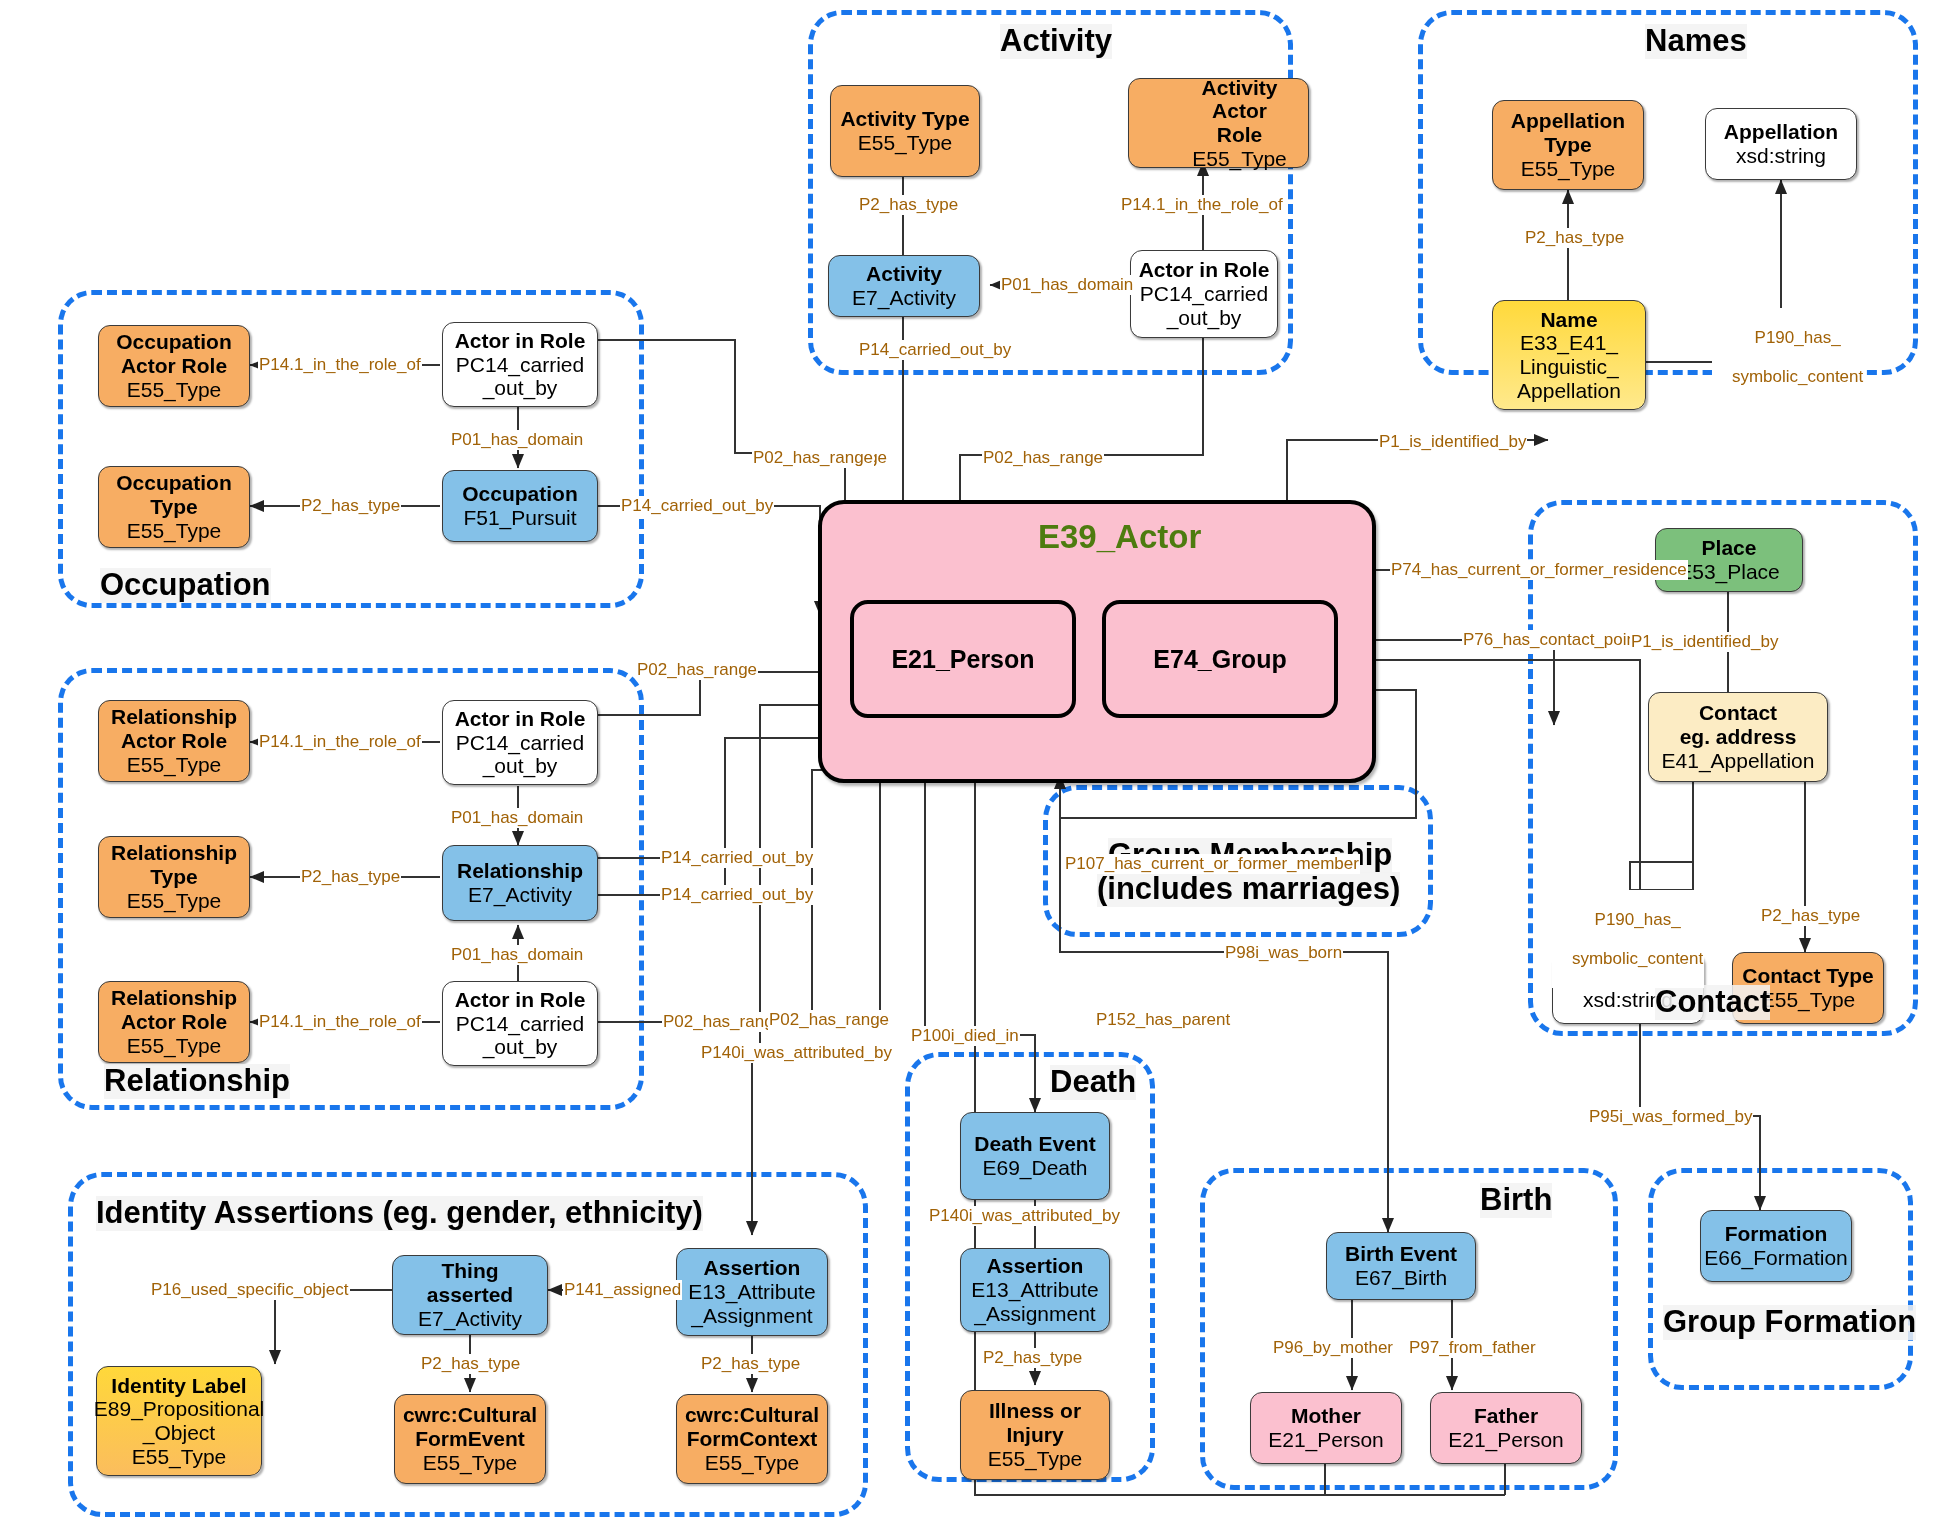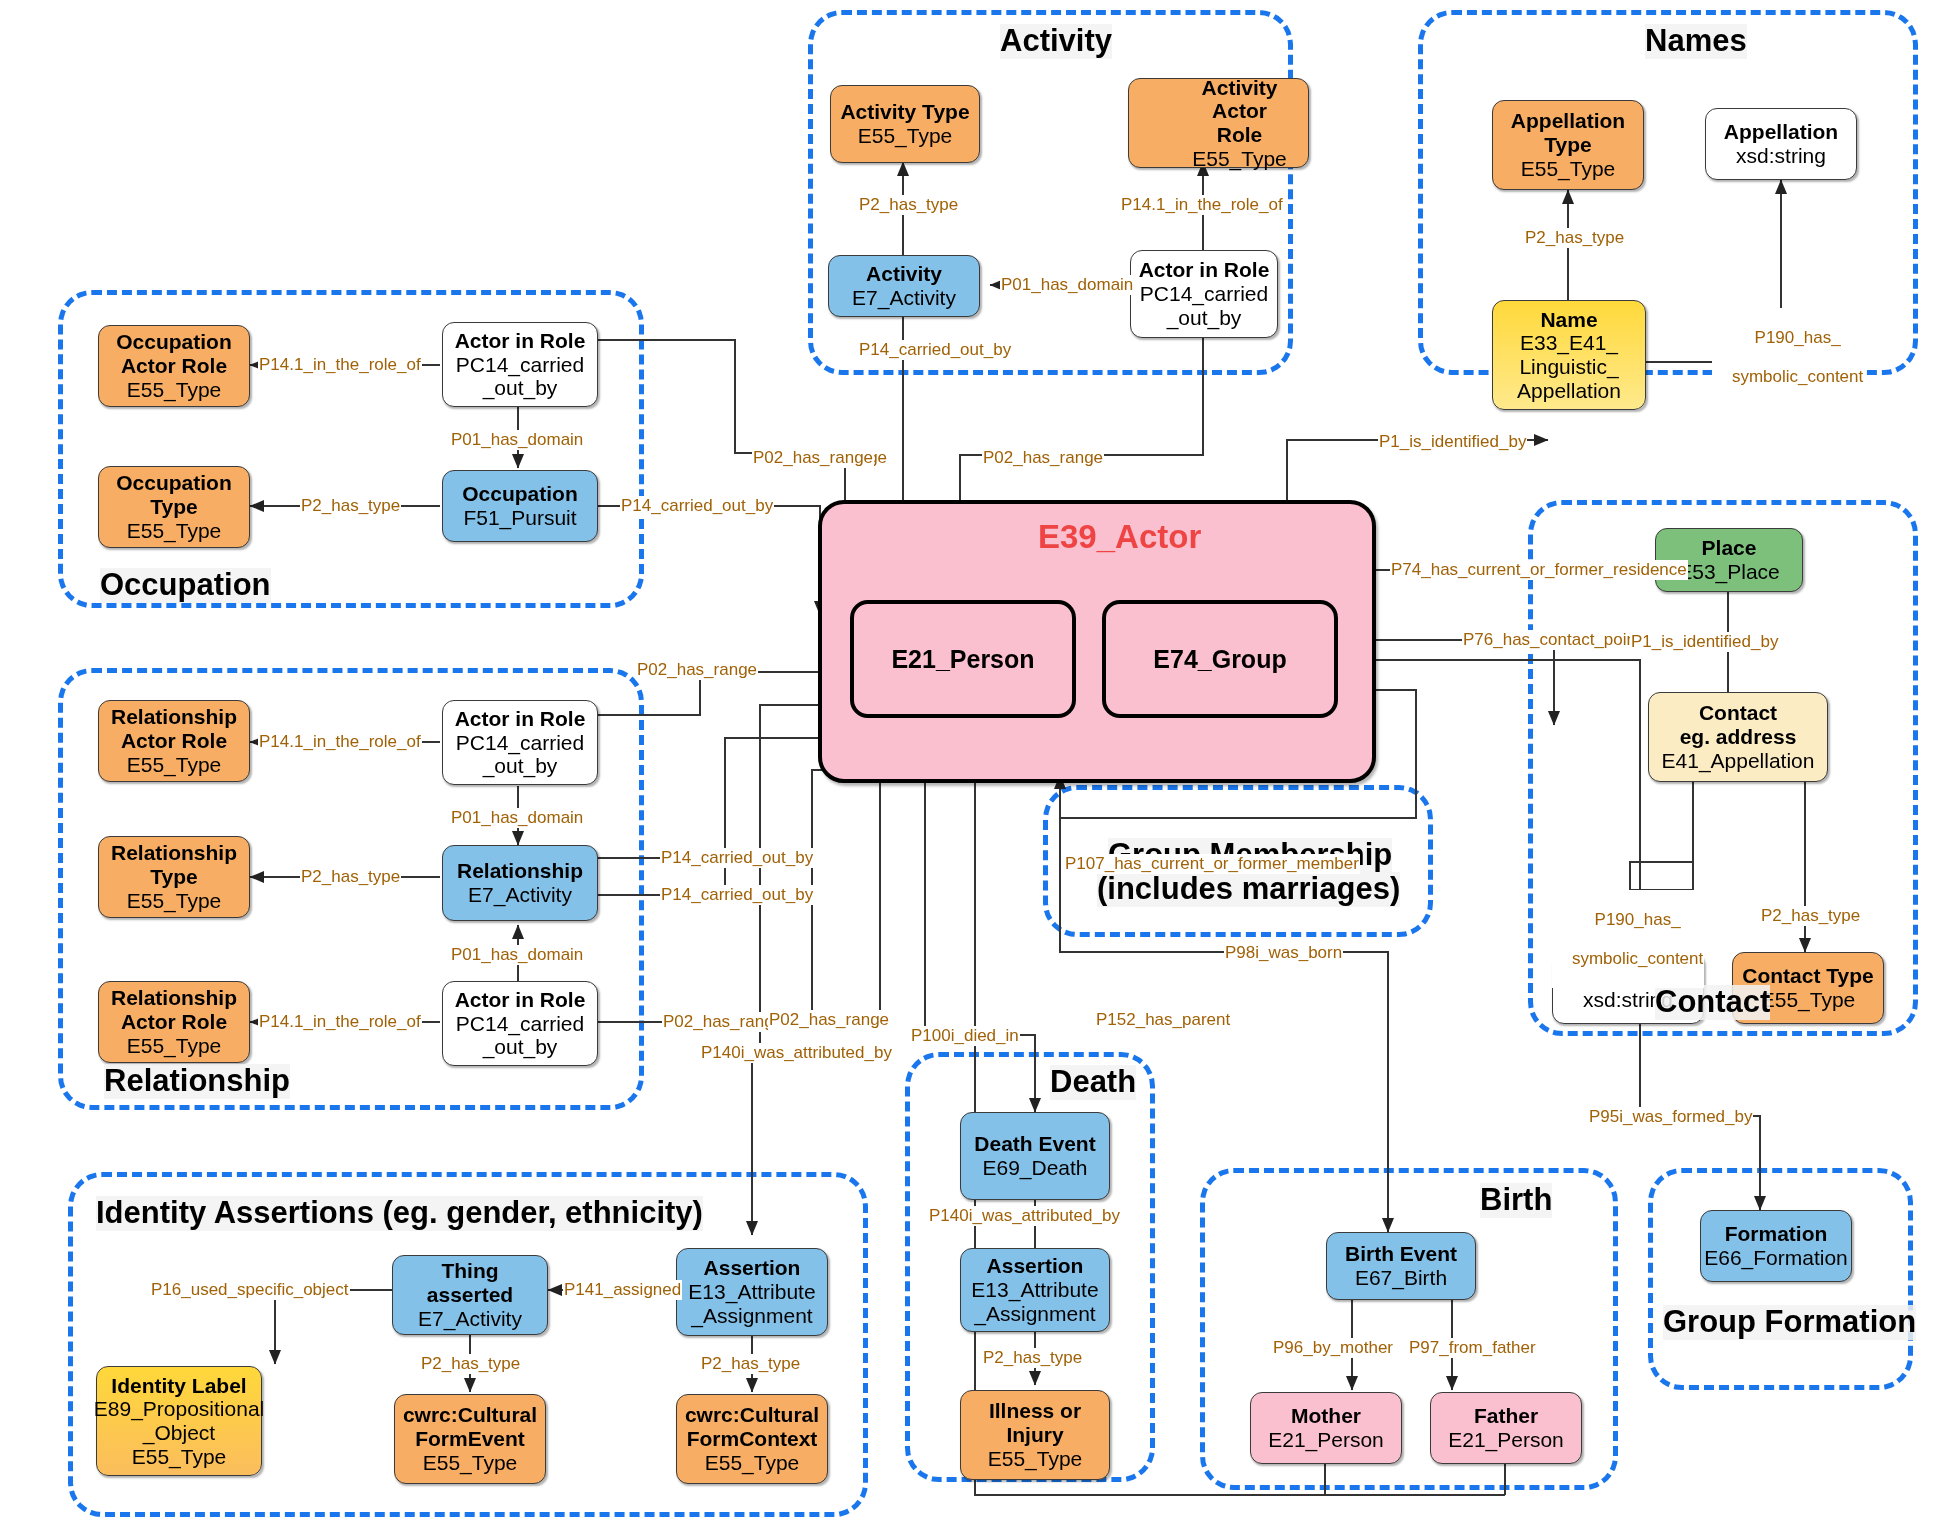--- a/index.html
+++ b/index.html
@@ -62,21 +62,21 @@
     background:#fbc0cf;
     border:4px solid #000;
     border-radius:26px;
     z-index:4;
     box-shadow:2px 3px 3px rgba(0,0,0,0.30);
   }
   #actor-title{
     position:absolute;
     font-weight:bold;
     font-size:33px;
-    color:#ef4444;
+    color:#4d7c0f;
     z-index:7;
     white-space:pre;
   }
   .inner-node{
     position:absolute;
     background:#fbc0cf;
     border:4px solid #000;
     border-radius:18px;
     z-index:6;
     display:flex;align-items:center;justify-content:center;
@@ -216,21 +216,21 @@
   <div class="group-title" style="left:1480px;top:1183px;">Birth</div>
 
   <div class="group" style="left:1648px;top:1168px;width:265px;height:222px;"></div>
   <div class="group-title" style="left:1663px;top:1305px;">Group Formation</div>
 
   <div id="actor-box" style="left:818px;top:500px;width:550px;height:275px;"></div>
   <div id="actor-title" style="left:1038px;top:518px;">E39_Actor</div>
   <div class="inner-node" style="left:850px;top:600px;width:218px;height:110px;">E21_Person</div>
   <div class="inner-node" style="left:1102px;top:600px;width:228px;height:110px;">E74_Group</div>
 
-  <div class="node orange" style="left:830px;top:85px;width:150px;height:78px;">
+  <div class="node orange" style="left:830px;top:85px;width:150px;height:92px;">
     <span class="t1">Activity Type</span>
     <span class="t2">E55_Type</span>
   </div>
   <div class="node orange" style="left:1128px;top:78px;width:181px;height:90px;padding-left:45px;">
     <span class="t1">Activity Actor</span>
     <span class="t1">Role</span>
     <span class="t2">E55_Type</span>
   </div>
   <div class="node blue" style="left:828px;top:255px;width:152px;height:62px;">
     <span class="t1">Activity</span>

